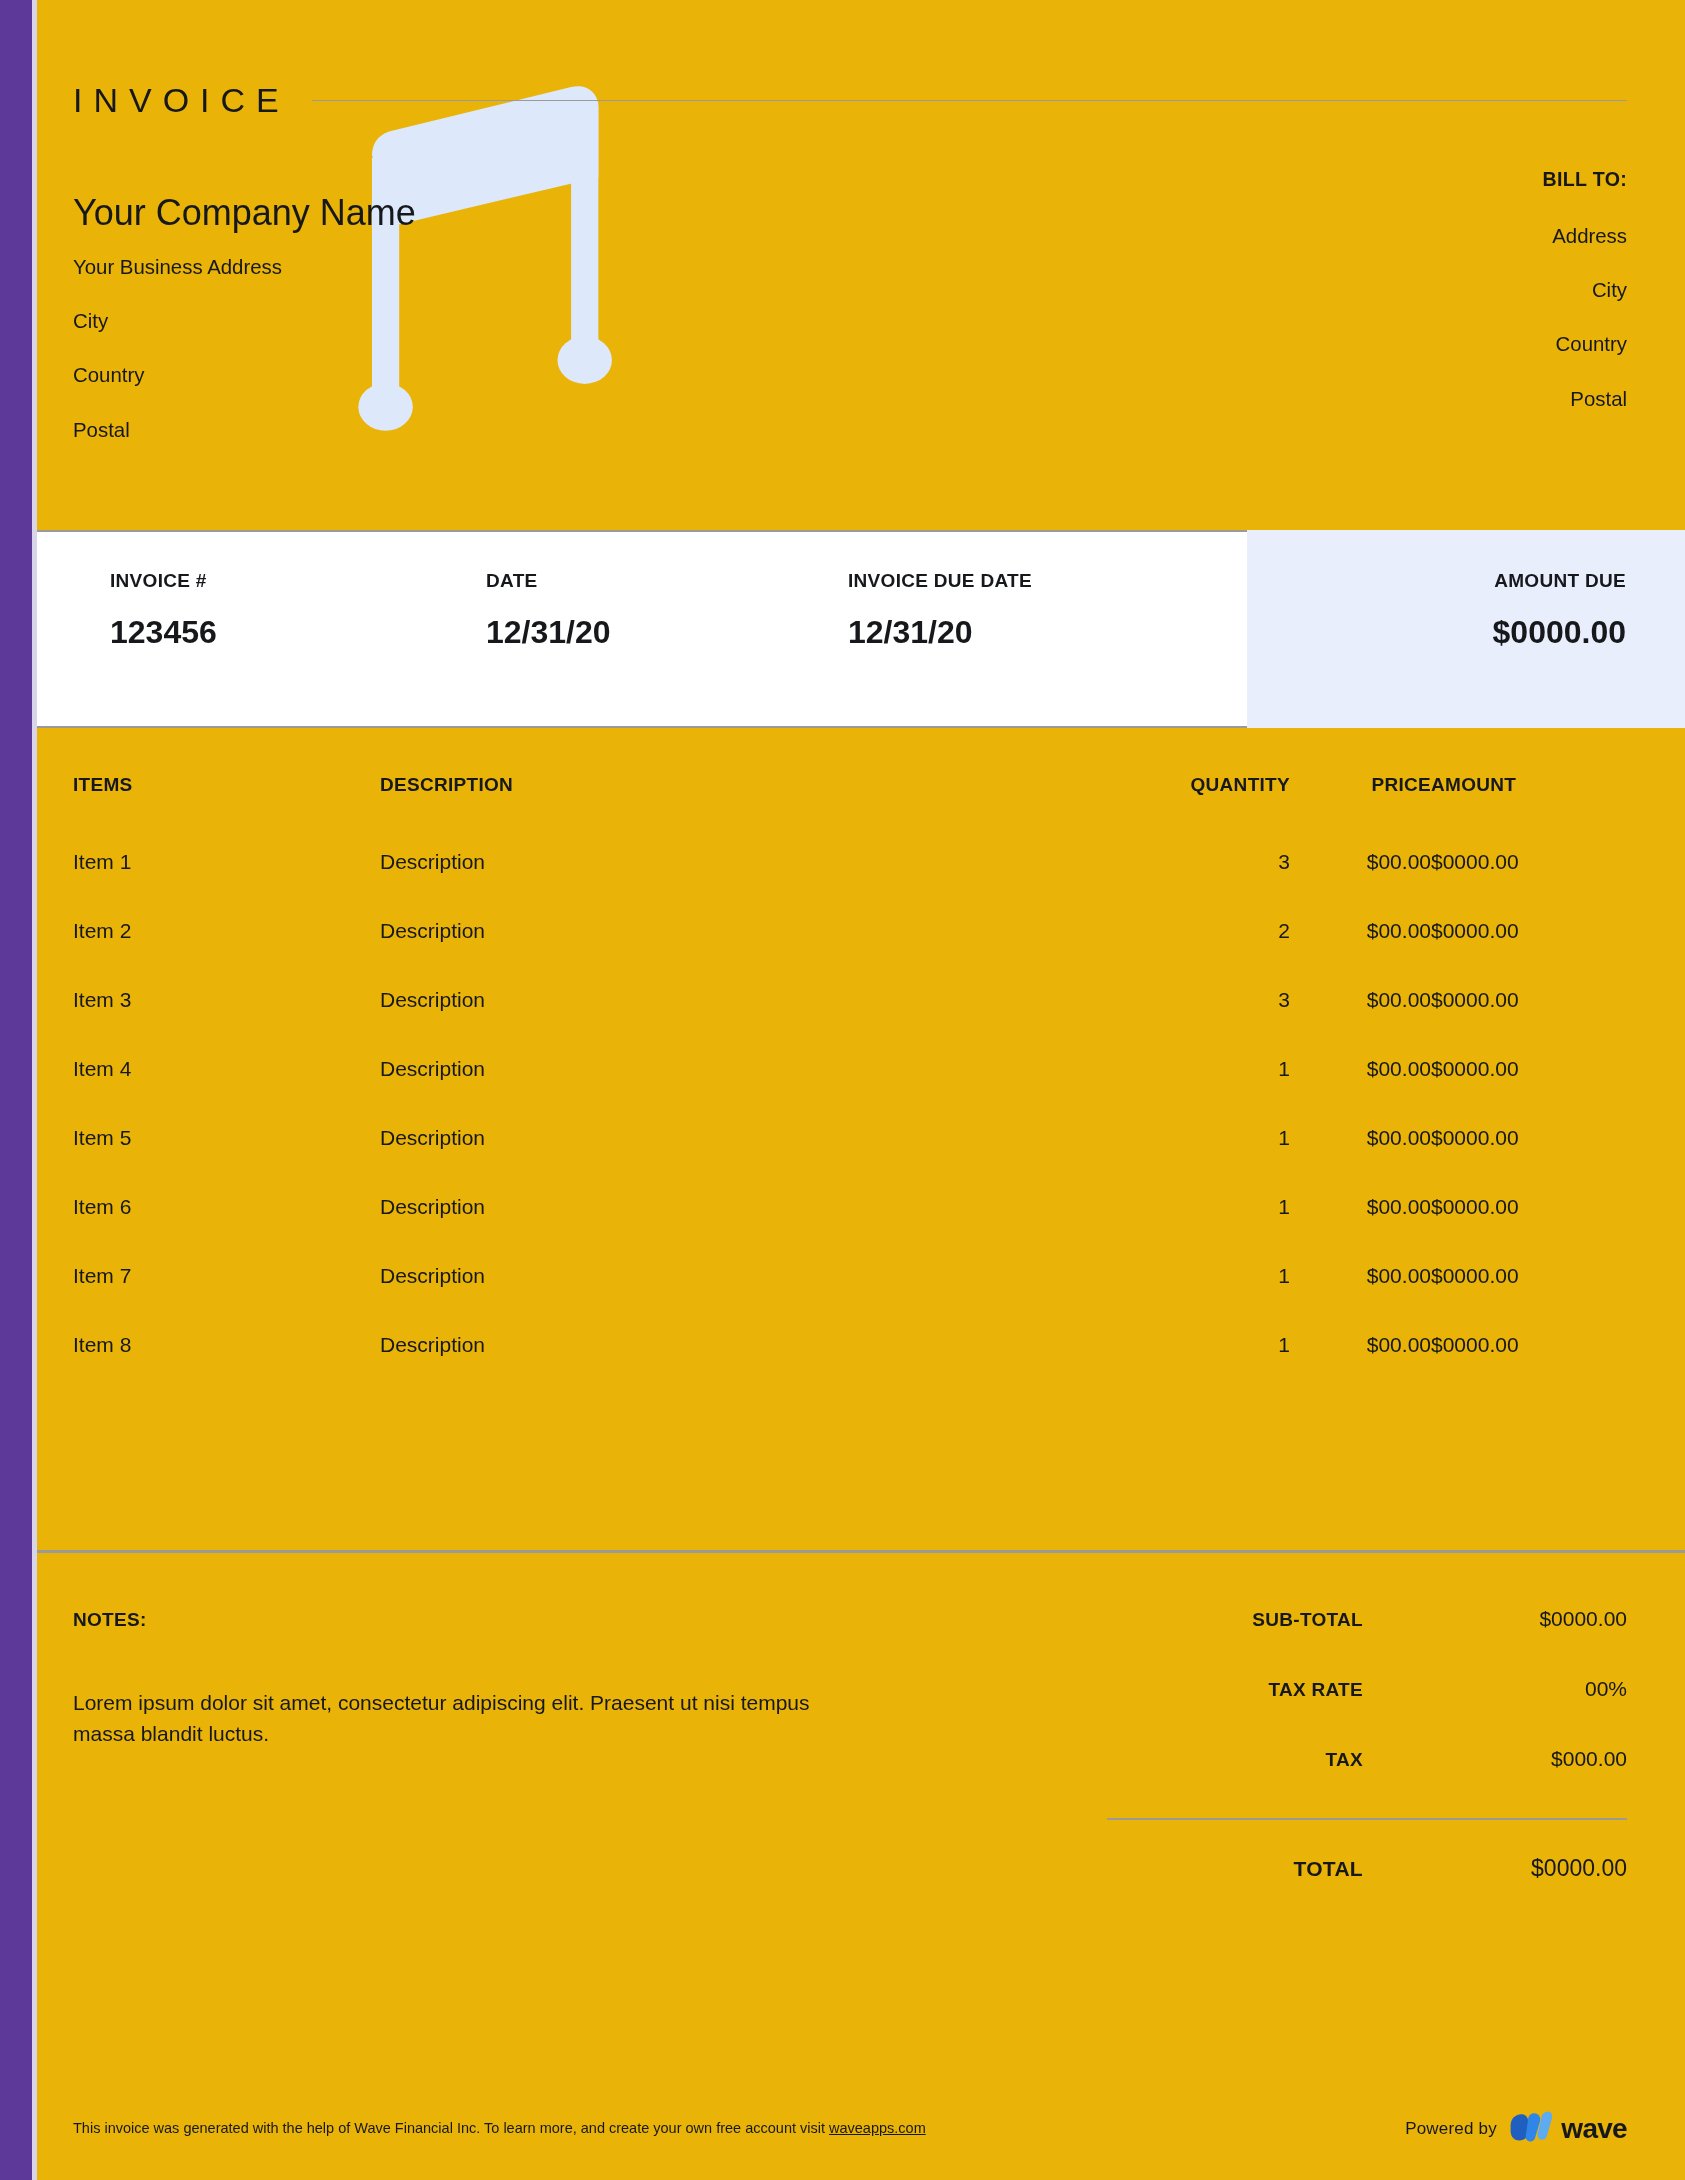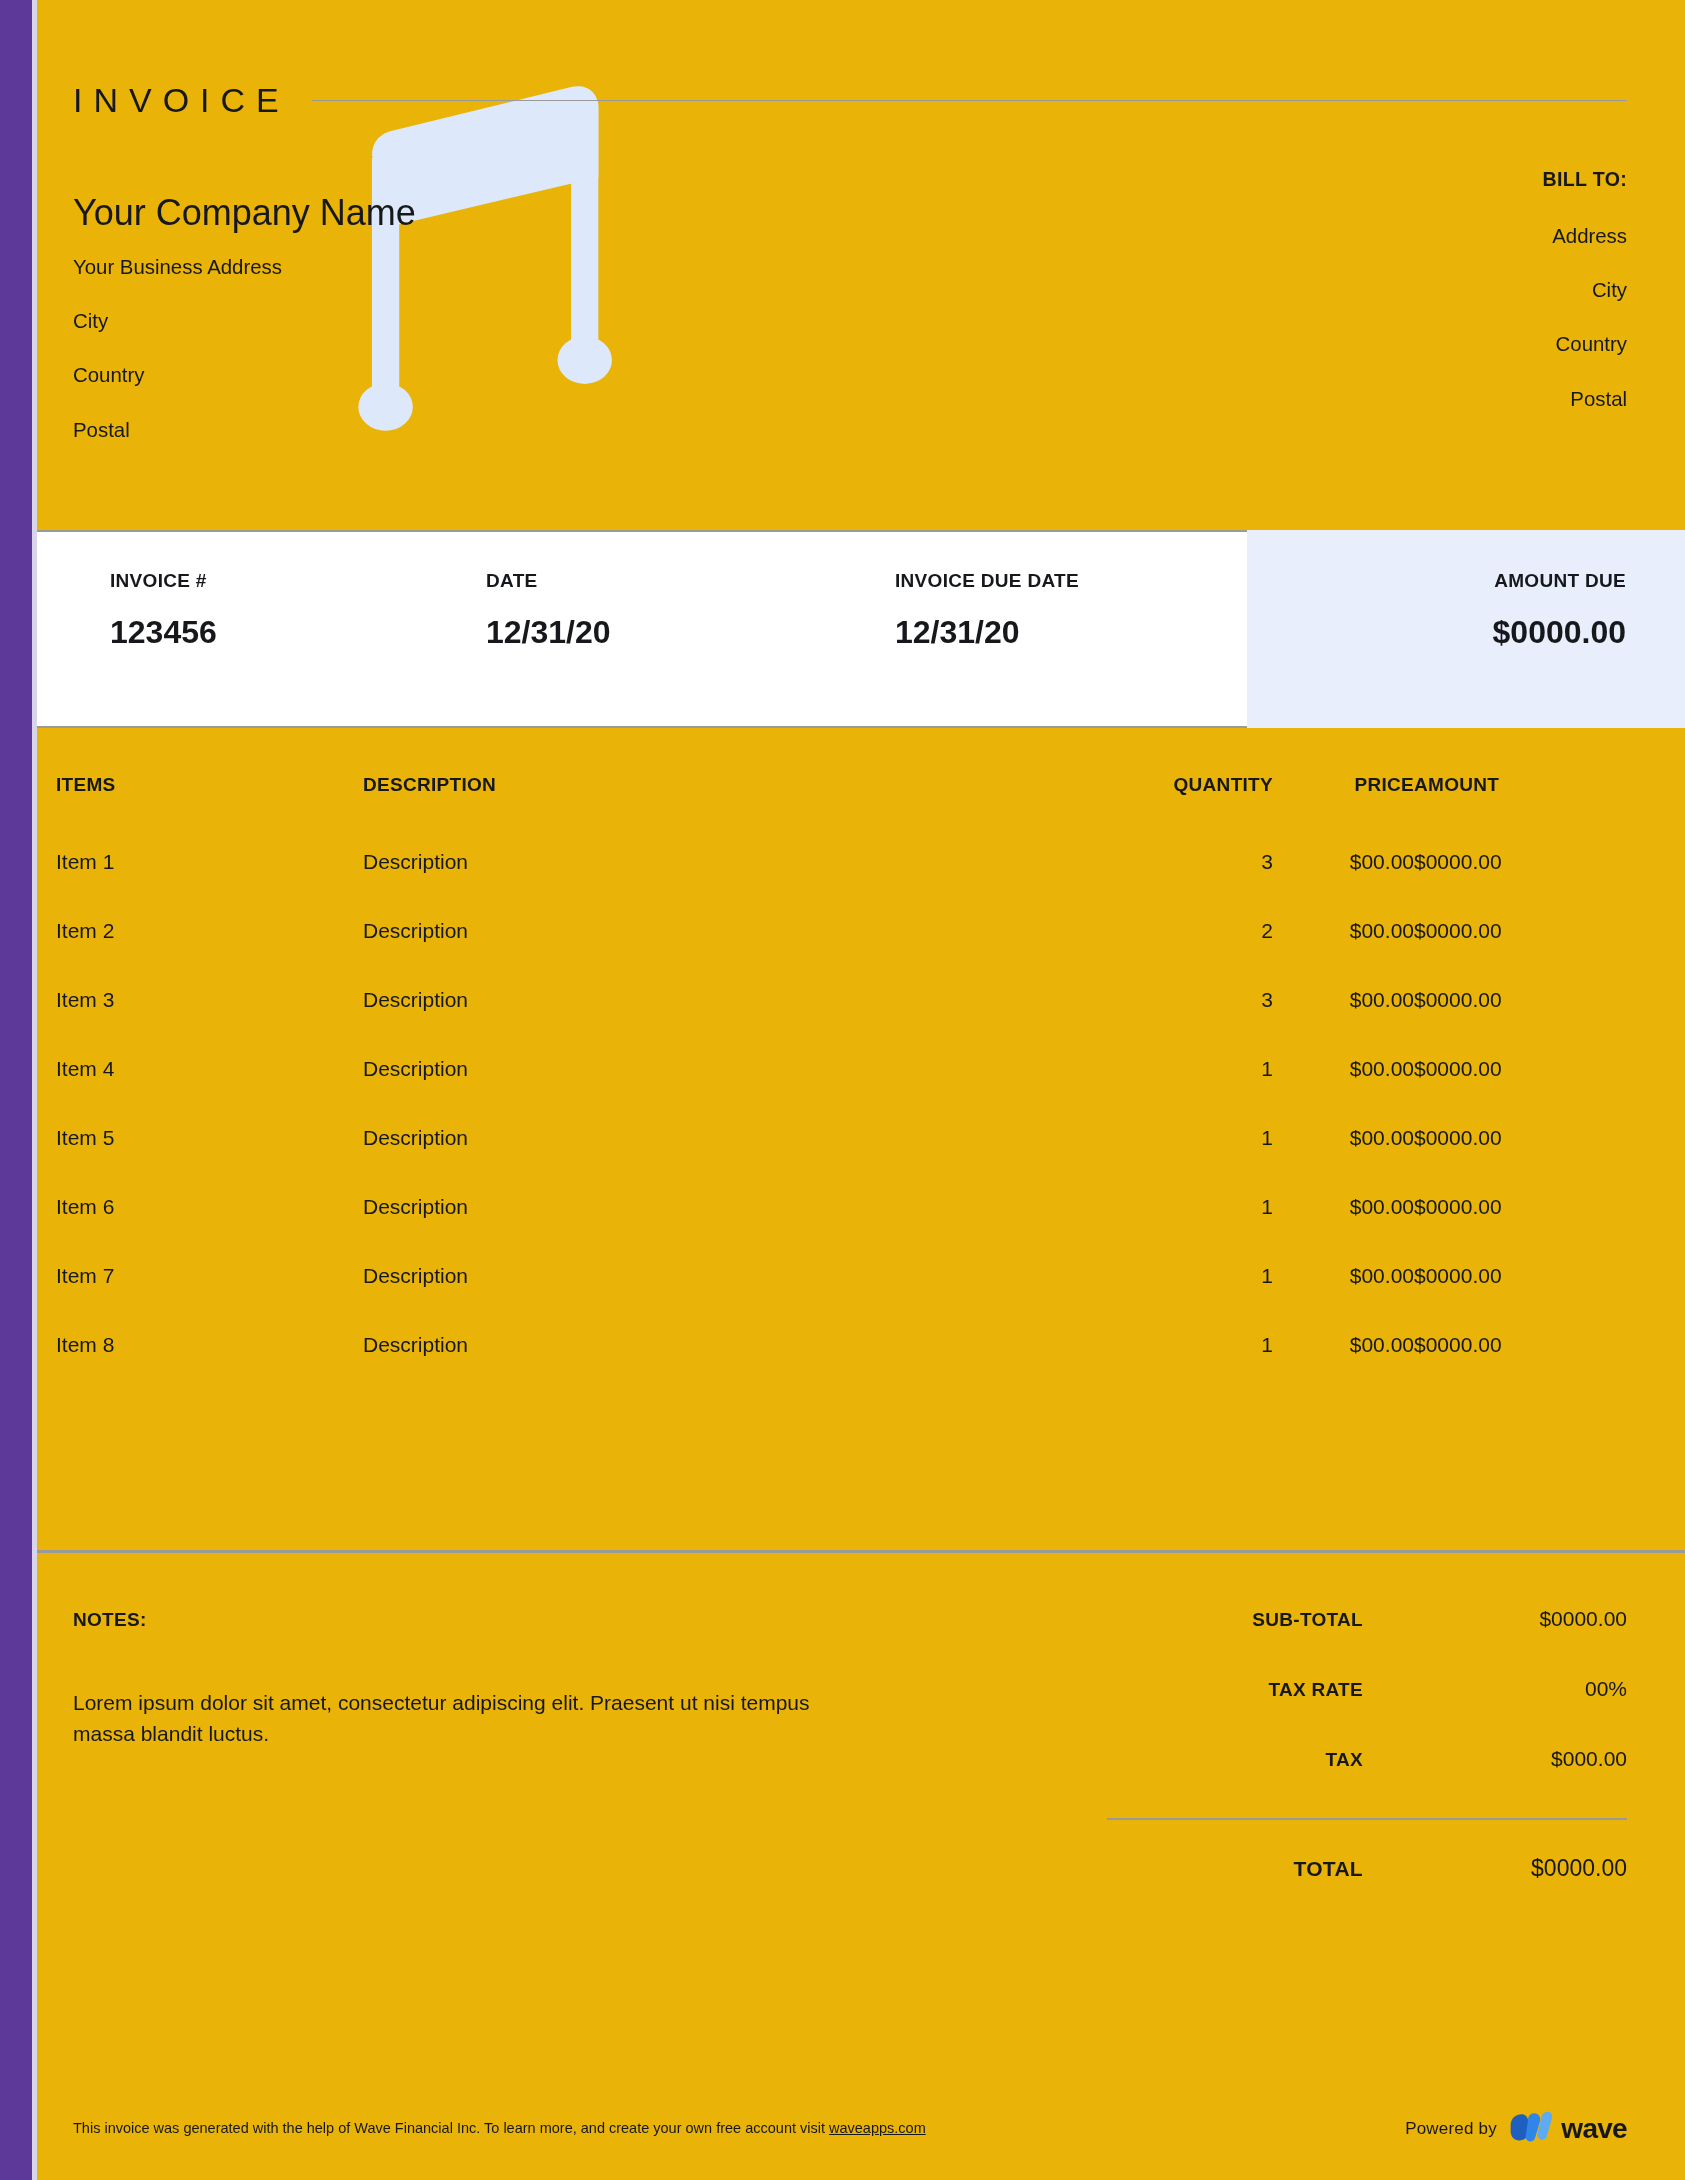--- a/index.html
+++ b/index.html
@@ -165,27 +165,27 @@
   }
   .meta-value {
     font-size: 32px;
     font-weight: bold;
     color: #16181c;
     line-height: 1;
     white-space: nowrap;
   }
   .meta-cell-inv  { left: 73px; }
   .meta-cell-date { left: 449px; }
-  .meta-cell-due  { left: 858px; }
+  .meta-cell-due  { left: 811px; }
   .meta-cell-amt  { right: 59px; text-align: right; }
 
   
   .table {
     position: absolute;
-    left: 56px;
+    left: 73px;
     right: 59px;
     top: 775px;
   }
   .thead-row, .trow {
     display: flex;
     align-items: baseline;
     width: 100%;
   }
   .thead-row { margin-bottom: 57px; }
   .trow { margin-bottom: 48px; }

